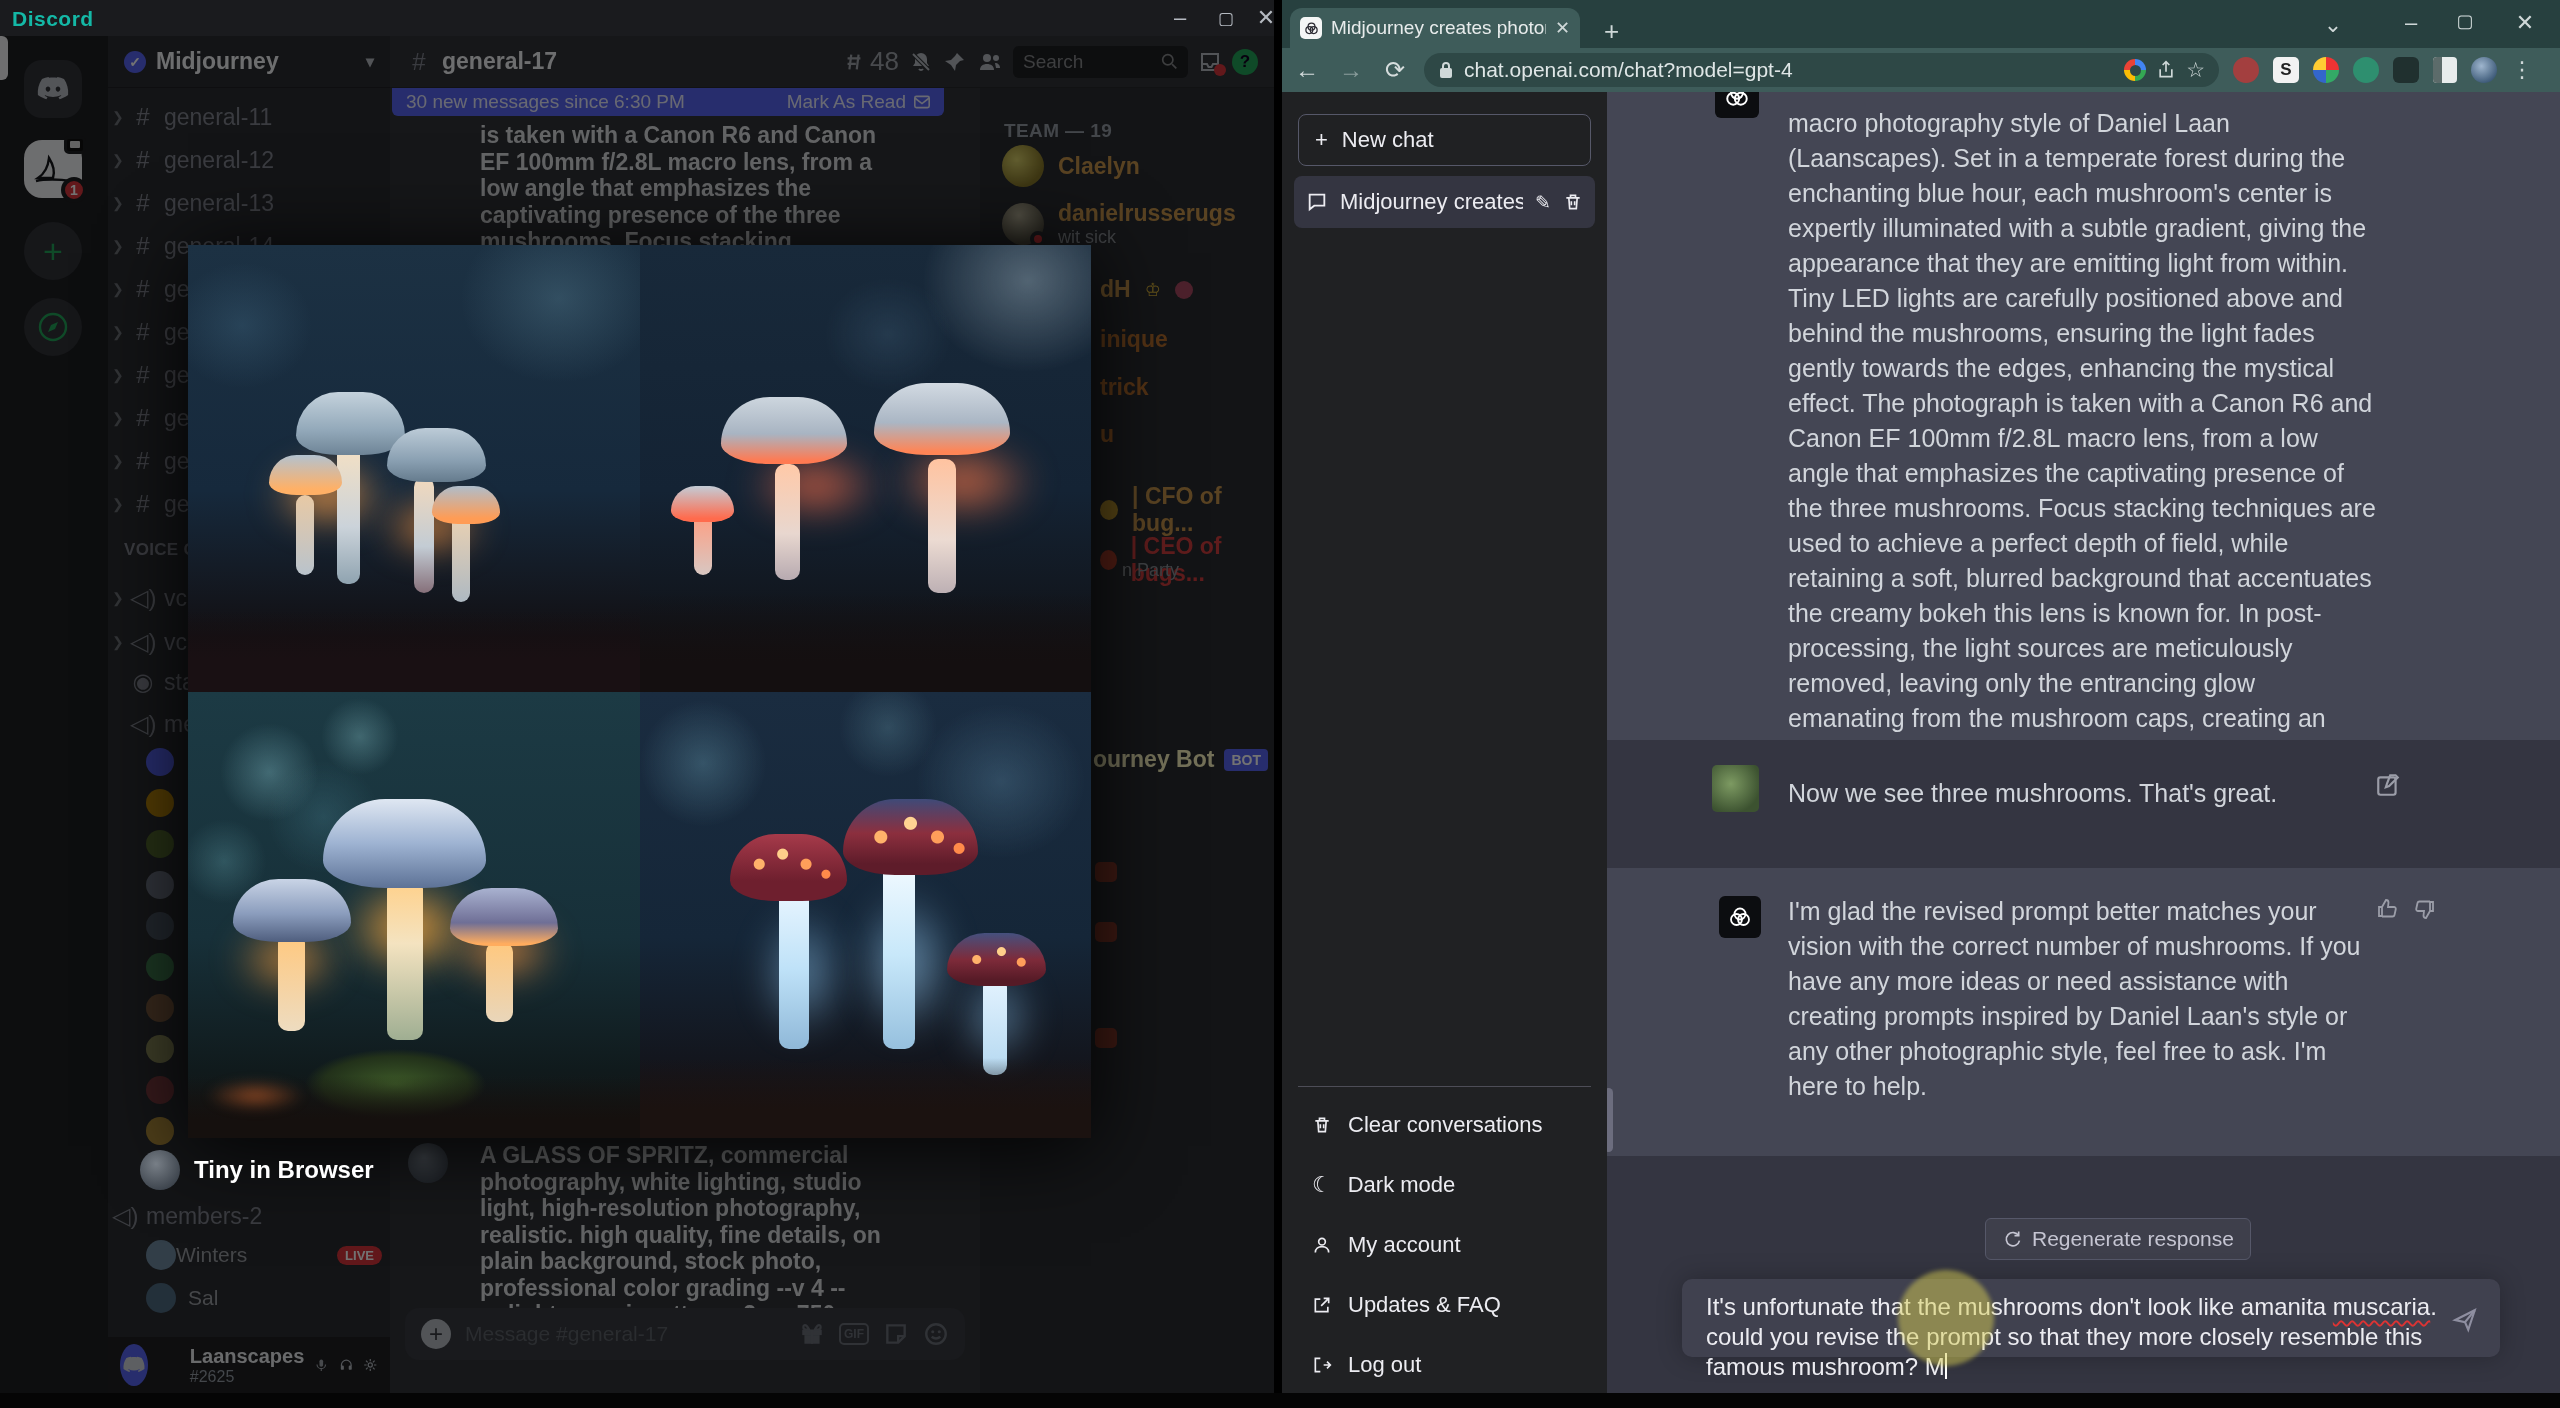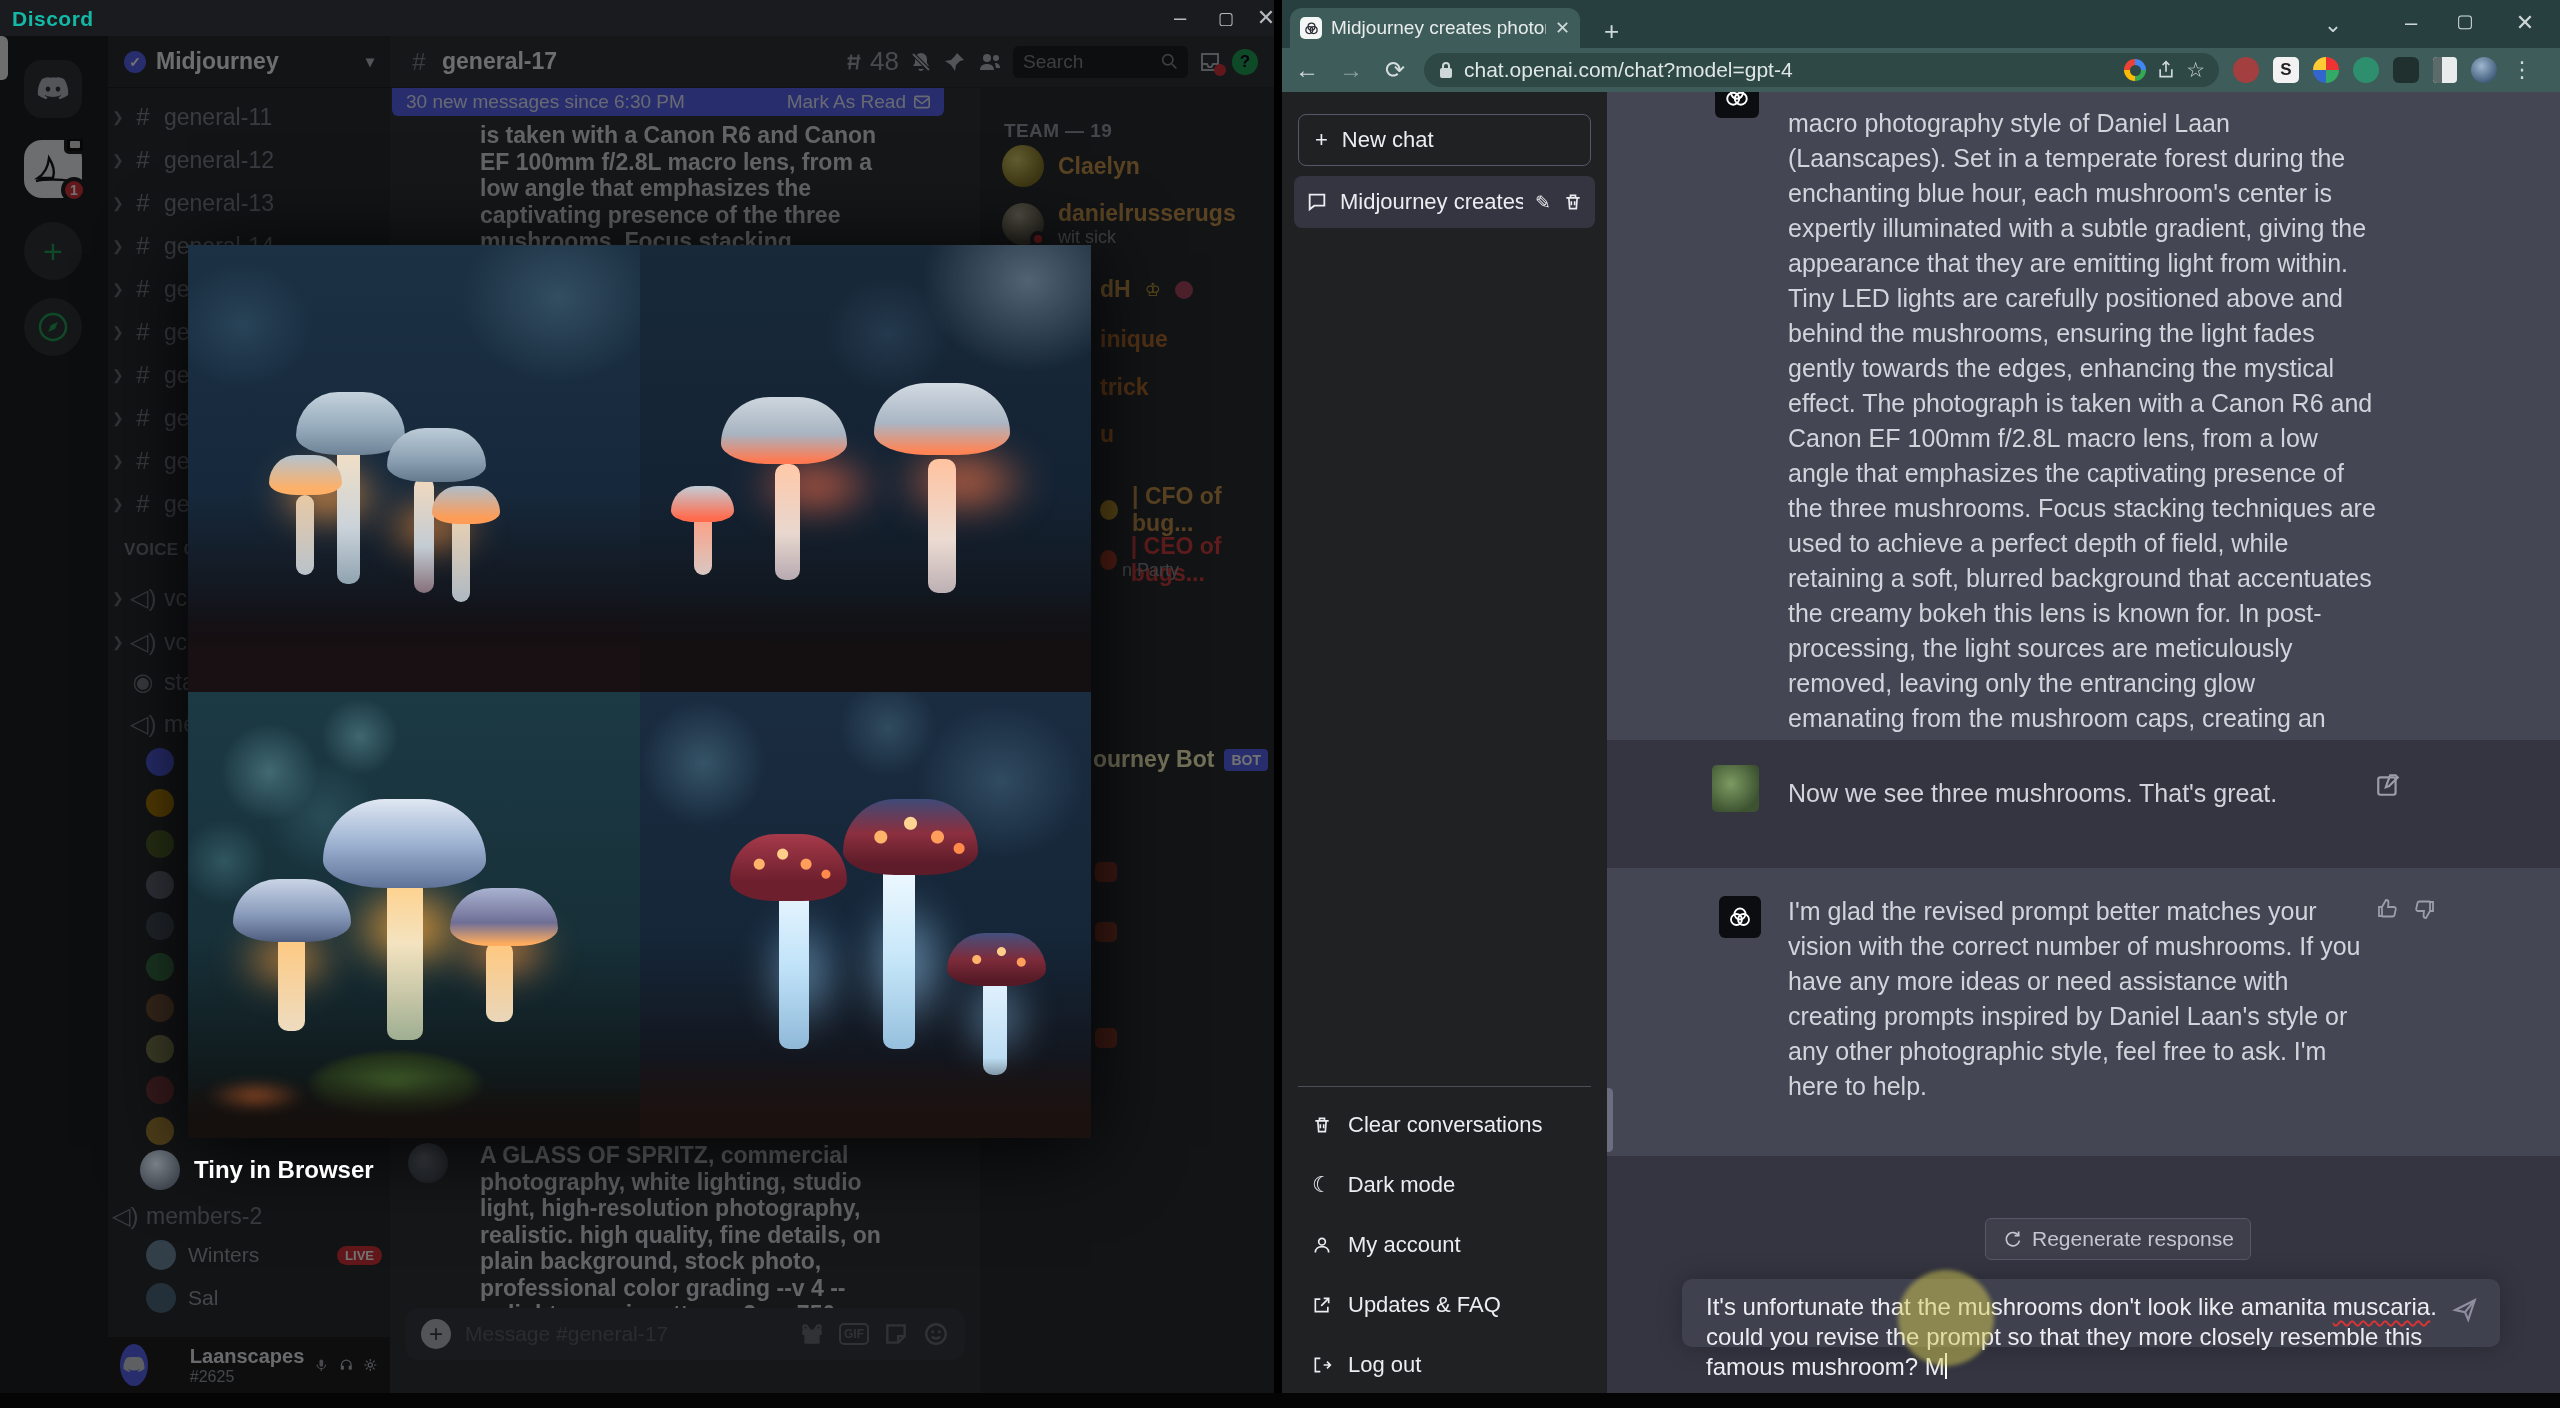--- a/index.html
+++ b/index.html
@@ -78,21 +78,21 @@
   #gpt-sidebar { left:0; top:92px; width:325px; height:1301px; background:#202123; z-index:2;}
   .newchat { position:absolute; left:16px; top:22px; width:293px; height:52px; border:1px solid #565869; border-radius:8px; color:#ececf1; font-size:22px; display:flex; align-items:center; gap:14px; padding:0 16px; }
   .convo { position:absolute; left:12px; top:84px; width:301px; height:52px; background:#343541; border-radius:8px; color:#ececf1; font-size:22px; display:flex; align-items:center; gap:12px; padding:0 12px; }
   .gpt-menu-item { position:absolute; left:16px; width:293px; height:50px; color:#ececf1; font-size:22px; display:flex; align-items:center; gap:16px; padding:0 14px; }
   .gpt-main { left:325px; top:92px; width:953px; height:1301px; background:#343541; overflow:hidden; }
   .row-asst { background:#444654; position:absolute; left:0; width:953px; }
   .gpt-avatar { position:absolute; width:44px; height:44px; border-radius:6px; background:#0c0d10; display:flex; align-items:center; justify-content:center; }
   .msg-body { position:absolute; left:181px; width:588px; color:#d1d5db; font-size:25px; line-height:35px; }
   .iconbtn { color:#9b9da8; }
   .regen { position:absolute; left:378px; top:1126px; height:42px; border:1px solid #565869; background:#3e3f4b; border-radius:6px; color:#c5c5d2; font-size:21px; display:flex; align-items:center; gap:10px; padding:0 16px; }
-  .composer { position:absolute; left:75px; top:1187px; width:818px; height:68px; background:#40414f; border-radius:10px; box-shadow:0 0 24px rgba(0,0,0,.25); }
+  .composer { position:absolute; left:75px; top:1187px; width:818px; height:78px; background:#40414f; border-radius:10px; box-shadow:0 0 24px rgba(0,0,0,.25); }
   .composer-text { position:absolute; left:24px; top:13px; width:740px; color:#ececf1; font-size:24px; line-height:30px; }
   .squiggle { text-decoration:underline; text-decoration-style:wavy; text-decoration-color:#d33; text-decoration-thickness:2px; text-underline-offset:5px; }
   .caret { display:inline-block; width:2px; height:26px; background:#fff; vertical-align:-4px; }
   .click-halo { position:absolute; left:291px; top:1178px; width:96px; height:96px; border-radius:50%; background:rgba(216,205,84,.5); filter:blur(2px); z-index:5; }
   .bottom-strip { left:0; top:1393px; width:2560px; height:15px; background:#050505; z-index:70; }
   svg { display:block; }
 </style>
 </head>
 <body>
 
@@ -212,21 +212,21 @@
     <div class="vc-avatar" style="top:953px; background:#3f7a4f;"></div>
     <div class="vc-avatar" style="top:994px; background:#7a5a3f;"></div>
     <div class="vc-avatar" style="top:1035px; background:#8b8b5a;"></div>
     <div class="vc-avatar" style="top:1076px; background:#7a3b3f;"></div>
     <div class="vc-avatar" style="top:1117px; background:#b08d3a;"></div>
 
     <div class="chan-row" style="top:1196px;">
         <span class="chan-hash">◁)</span>
         <span>members-2</span>
       </div>
-    <div class="abs" style="left:146px; top:1240px; display:flex; align-items:center; gap:12px; width:236px;">
+    <div class="abs" style="left:146px; top:1240px; display:flex; align-items:center; width:236px;">
       <span style="width:30px;height:30px;border-radius:50%;background:#6f8aa0;"></span>
       <span style="color:#9a9da3;font-size:21px;flex:1;">Winters</span>
       <span class="live-pill">LIVE</span>
     </div>
     <div class="abs" style="left:146px; top:1283px; display:flex; align-items:center; gap:12px;">
       <span style="width:30px;height:30px;border-radius:50%;background:#4f6a80;"></span>
       <span style="color:#9a9da3;font-size:21px;">Sal</span>
     </div>
 
     <div class="dc-userpanel abs">

